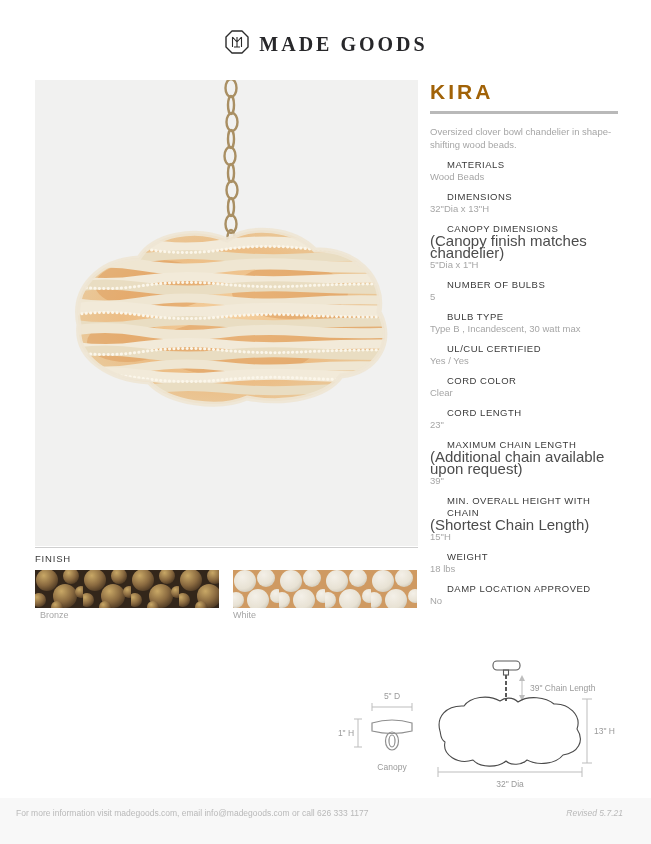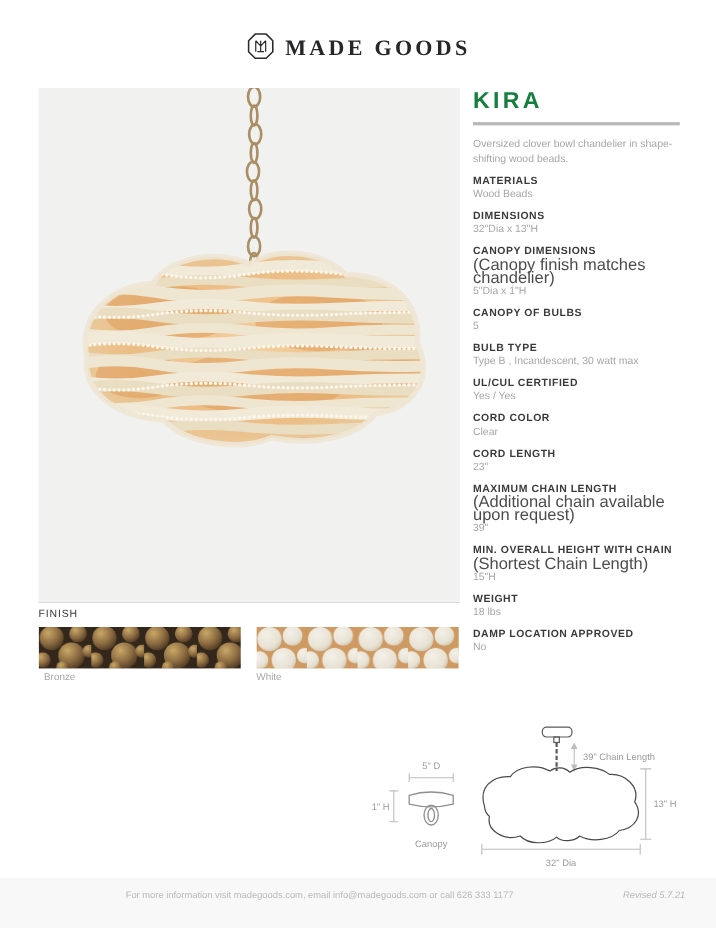--- a/index.html
+++ b/index.html
@@ -7,45 +7,45 @@
 
   
   .brand{position:absolute;top:28px;left:0;width:651px;display:flex;justify-content:center;align-items:center;gap:8px;}
   .brand-name{font-family:"Liberation Serif",serif;font-size:20px;font-weight:700;letter-spacing:3px;color:#27272a;}
 
   
   .hero{position:absolute;left:35px;top:80px;width:383px;height:466px;background:#f1f1f0;}
 
   
   .spec-col{position:absolute;left:430px;top:80px;width:193px;}
-  .title{font-size:21px;font-weight:700;letter-spacing:3px;color:#15803d;}
+  .title{font-size:21px;font-weight:700;letter-spacing:3px;color:#a16207;}
   .title-rule{margin-top:7px;width:188px;height:3px;background:#b9b9b9;}
   .desc{margin-top:11px;font-size:9.5px;line-height:13px;color:#a6a6a6;}
   .spec{margin-top:8px;}
-  .spec .lbl{font-size:9.5px;font-weight:700;letter-spacing:.5px;color:#3a3a3a;line-height:12px;}
+  .spec .lbl{font-size:9.5px;font-weight:400;letter-spacing:.5px;color:#3a3a3a;line-height:12px;margin-left:17px;}
   .spec .note{font-size:15px;color:#4c4c4c;line-height:12px;}
   .spec .val{font-size:9.5px;color:#a6a6a6;line-height:12px;}
 
   
   .img-rule{position:absolute;left:35px;top:547px;width:383px;height:1px;background:#cfcfcf;}
   .finish-lbl{position:absolute;left:35px;top:553px;font-size:9.5px;font-weight:400;letter-spacing:.8px;color:#3a3a3a;}
   .swatch{position:absolute;top:570px;width:184px;height:38px;overflow:hidden;}
   .swatch.bronze{left:35px;}
   .swatch.white{left:233px;}
   .swatch-name{position:absolute;top:610px;font-size:9px;color:#a6a6a6;}
   .swatch-name.bronze{left:40px;}
   .swatch-name.white{left:233px;}
 
   
   .diagram{position:absolute;left:330px;top:653px;width:300px;height:150px;}
   .dim-text{font-size:8.5px;fill:#9a9a9a;font-family:"Liberation Sans",sans-serif;}
 
   
   .footer{position:absolute;left:0;top:798px;width:651px;height:46px;background:#f8f8f8;}
-  .footer .info{position:absolute;left:0;width:581px;top:10px;text-align:center;font-size:8.5px;color:#b9b9b9;}
+  .footer .info{position:absolute;left:16px;width:581px;top:10px;text-align:left;font-size:8.5px;color:#b9b9b9;}
   .footer .revised{position:absolute;right:28px;top:10px;font-size:8.5px;font-style:italic;color:#b9b9b9;}
 </style>
 </head>
 <body>
 
 <div class="page">
 
   <div class="brand">
     <span>
       <svg width="28" height="28" viewBox="0 0 28 28">
@@ -131,21 +131,21 @@
     <div class="spec">
       <div class="lbl">DIMENSIONS</div>
       <div class="val">32"Dia x 13"H</div>
     </div>
     <div class="spec">
       <div class="lbl">CANOPY DIMENSIONS</div>
       <div class="note">(Canopy finish matches chandelier)</div>
       <div class="val">5"Dia x  1"H</div>
     </div>
     <div class="spec">
-      <div class="lbl">CANOPY OF BULBS</div>
+      <div class="lbl">NUMBER OF BULBS</div>
       <div class="val">5</div>
     </div>
     <div class="spec">
       <div class="lbl">BULB TYPE</div>
       <div class="val">Type B , Incandescent, 30 watt max</div>
     </div>
     <div class="spec">
       <div class="lbl">UL/CUL CERTIFIED</div>
       <div class="val">Yes / Yes</div>
     </div>

